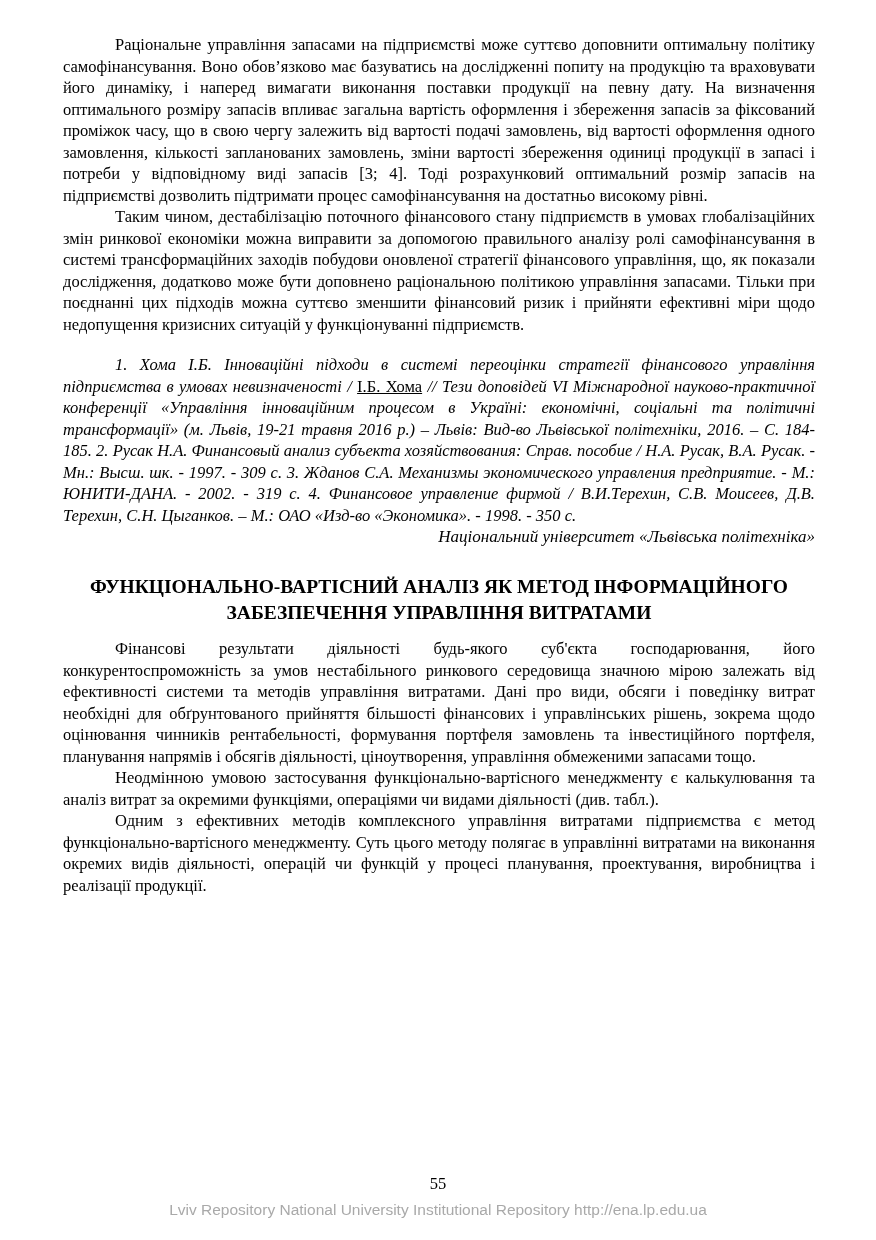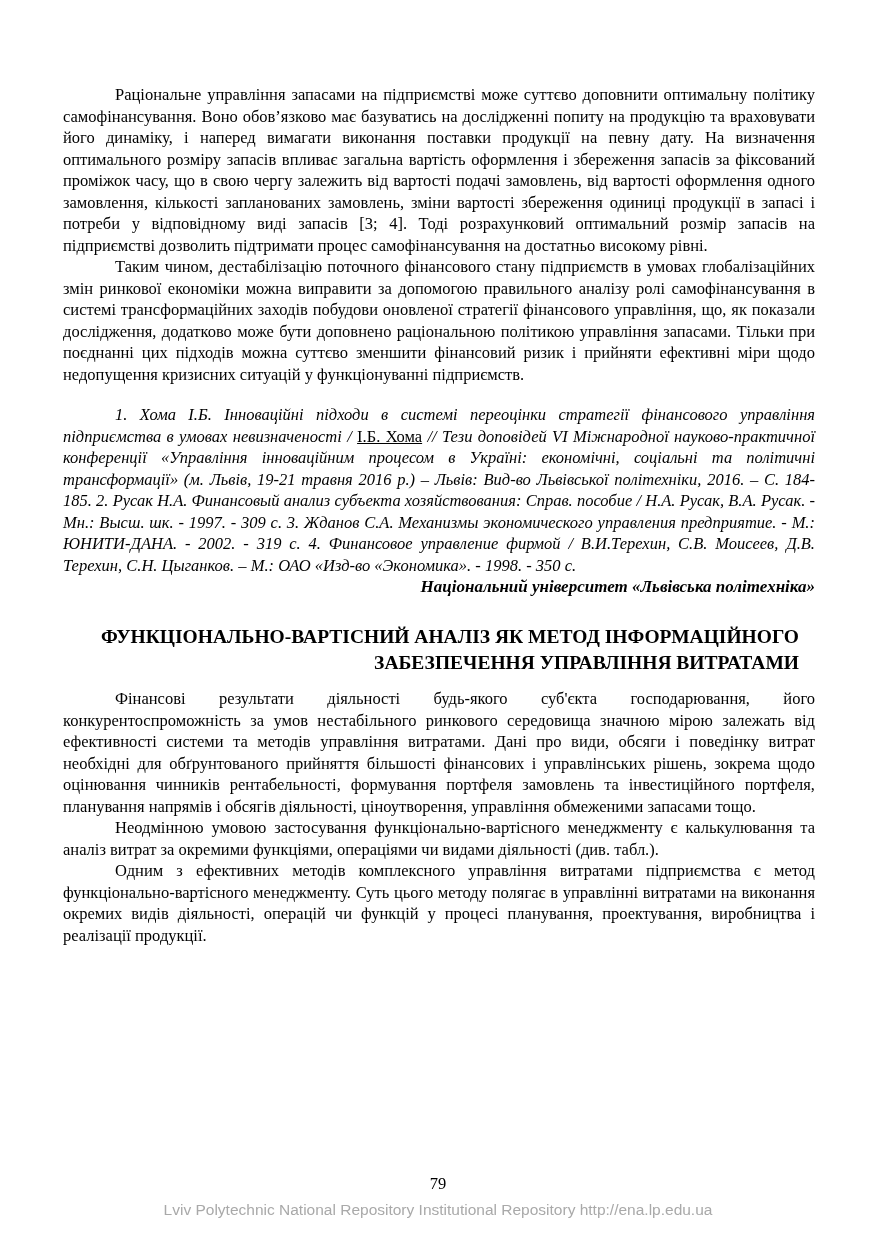--- a/index.html
+++ b/index.html
@@ -11,21 +11,21 @@
     width: 876px;
     height: 1240px;
     position: relative;
     font-family: "Liberation Serif", serif;
     color: #000000;
     overflow: hidden;
   }
   .page {
     position: absolute;
     top: 0; left: 0; right: 0; bottom: 0;
-    padding: 84px 61px 0 63px;
+    padding: 34px 61px 0 63px;
     box-sizing: border-box;
   }
   .body-text p {
     margin: 0;
     font-size: 16.5px;
     line-height: 21.5px;
     text-align: justify;
     text-indent: 52px;
   }
   .references {
@@ -38,29 +38,29 @@
   }
   .byline {
     margin-top: 42px;
     text-align: right;
     font-weight: bold;
     font-size: 17px;
     line-height: 22px;
   }
   .affiliation {
     text-align: right;
-    font-weight: bold;
+    font-weight: normal;
     font-style: italic;
     font-size: 17px;
     line-height: 22px;
   }
   .article-title {
     margin: 26px auto 12px auto;
     max-width: 720px;
-    text-align: right;
+    text-align: center;
     font-weight: bold;
     font-size: 19.5px;
     line-height: 26px;
   }
   .page-number {
     position: absolute;
     bottom: 46px;
     left: 0;
     width: 100%;
     text-align: center;
@@ -99,15 +99,15 @@
   <h1 class="article-title">ФУНКЦІОНАЛЬНО-ВАРТІСНИЙ АНАЛІЗ ЯК МЕТОД ІНФОРМАЦІЙНОГО ЗАБЕЗПЕЧЕННЯ УПРАВЛІННЯ ВИТРАТАМИ</h1>
 
   <div class="body-text">
     <p>Фінансові результати діяльності будь-якого суб'єкта господарювання, його конкурентоспроможність за умов нестабільного ринкового середовища значною мірою залежать від ефективності системи та методів управління витратами. Дані про види, обсяги і поведінку витрат необхідні для обґрунтованого прийняття більшості фінансових і управлінських рішень, зокрема щодо оцінювання чинників рентабельності, формування портфеля замовлень та інвестиційного портфеля, планування напрямів і обсягів діяльності, ціноутворення, управління обмеженими запасами тощо.</p>
     <p>Неодмінною умовою застосування функціонально-вартісного менеджменту є калькулювання та аналіз витрат за окремими функціями, операціями чи видами діяльності (див. табл.).</p>
     <p>Одним з ефективних методів комплексного управління витратами підприємства є метод функціонально-вартісного менеджменту. Суть цього методу полягає в управлінні витратами на виконання окремих видів діяльності, операцій чи функцій у процесі планування, проектування, виробництва і реалізації продукції.</p>
   </div>
 
 </div>
 
-<div class="page-number">79</div>
+<div class="page-number">55</div>
 
-<div class="repo-footer">Lviv Polytechnic National Repository Institutional Repository http://ena.lp.edu.ua</div>
+<div class="repo-footer">Lviv Repository National University Institutional Repository http://ena.lp.edu.ua</div>
 
 </body></html>

